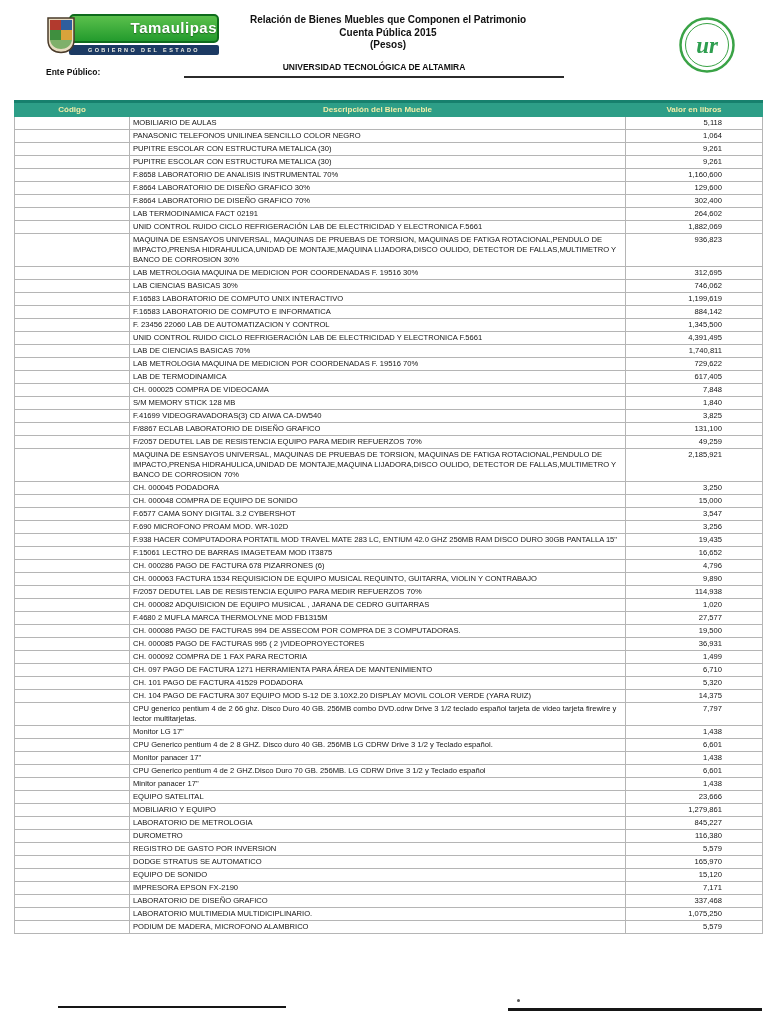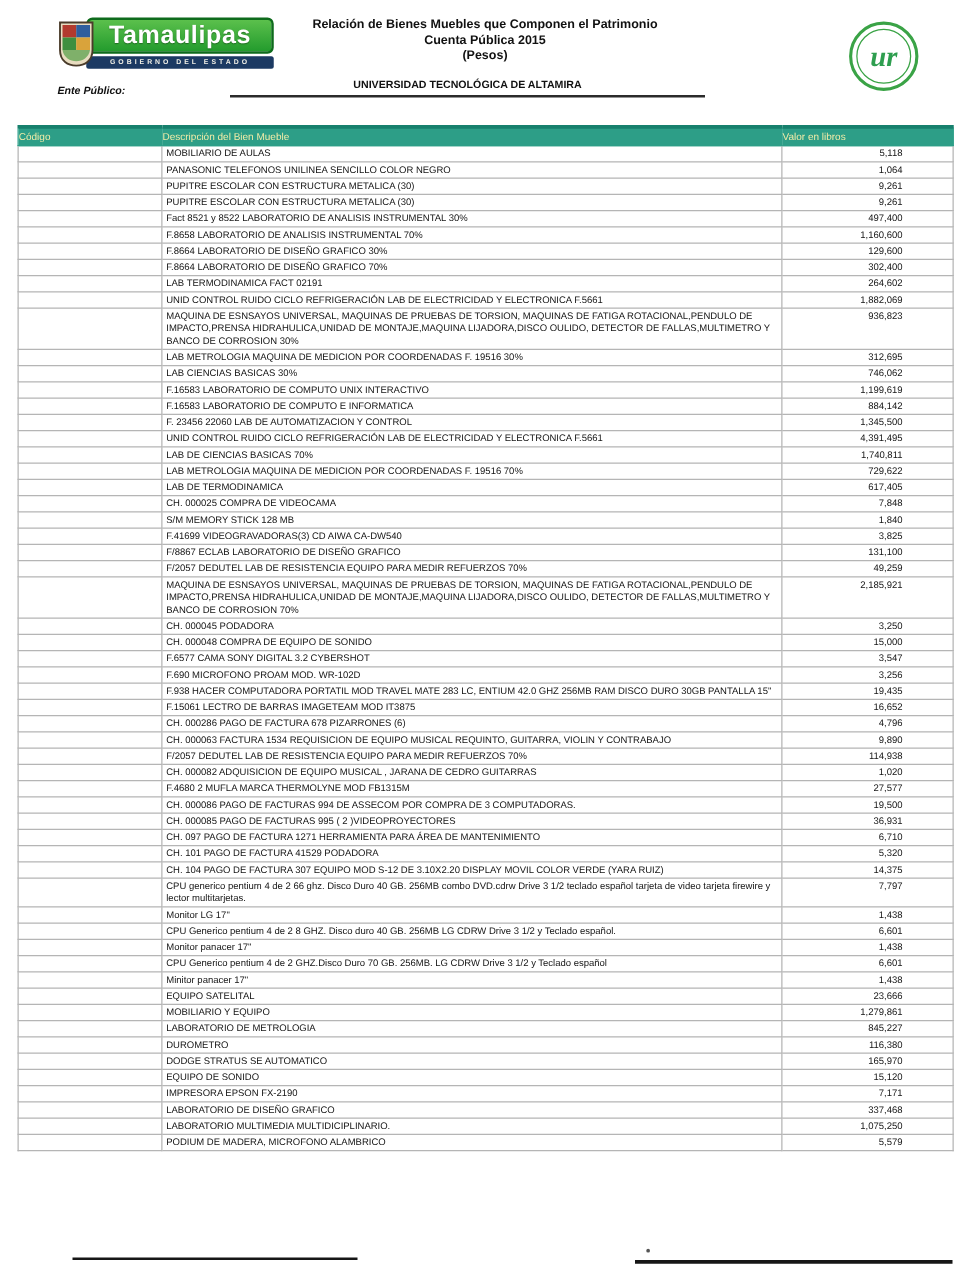--- a/index.html
+++ b/index.html
@@ -4,40 +4,40 @@
 <style>
   html,body{margin:0;padding:0;background:#ffffff;}
   body{width:776px;height:1024px;font-family:"Liberation Sans",sans-serif;}
   .page{position:relative;width:776px;height:1024px;background:#fff;overflow:hidden;}
 
   
   .brand{position:absolute;left:46px;top:14px;display:flex;align-items:flex-start;z-index:3;}
   .shield{width:30px;height:38px;margin-right:-7px;position:relative;z-index:2;margin-top:2px;}
   .brand-right{display:flex;flex-direction:column;}
   .brand-box{width:146px;height:25px;background:linear-gradient(180deg,#5bc04c,#239b2d);
-    border:2px solid #0e6b1c;border-radius:5px;color:#fff;font-weight:bold;font-size:20px;
-    text-align:center;line-height:24px;letter-spacing:.5px;text-shadow:0 1px 1px rgba(0,0,0,.35);}
+    border:2px solid #0e6b1c;border-radius:5px;color:#fff;font-weight:bold;font-size:15px;
+    text-align:right;line-height:24px;letter-spacing:.5px;text-shadow:0 1px 1px rgba(0,0,0,.35);}
   .brand-sub{margin-top:2px;background:#1C3A63;color:#f0efe6;font-size:5.5px;font-weight:bold;
     letter-spacing:2.4px;text-align:center;padding:2px 0 2px;border-radius:2px;width:150px;}
 
   .titles{position:absolute;left:0;right:0;top:14px;text-align:center;font-weight:bold;
     font-size:10px;color:#111;line-height:12.5px;}
-  .ente-label{position:absolute;left:46px;top:67px;font-weight:bold;font-size:8.5px;color:#111;font-style:italic;}
+  .ente-label{position:absolute;left:46px;top:67px;font-weight:bold;font-size:8.5px;color:#111;}
   .ente-line{position:absolute;left:184px;top:62px;width:380px;text-align:center;font-weight:bold;
     font-size:8.5px;color:#111;border-bottom:2px solid #2b2b2b;padding-bottom:4px;}
   .seal{position:absolute;right:40px;top:16px;width:58px;height:58px;}
 
   
   .asset-table{position:absolute;left:14px;top:100px;width:748px;border-collapse:collapse;
     table-layout:fixed;font-size:7.6px;color:#141414;border:1px solid #8a8a8a;}
   .asset-table col.c-codigo{width:115px;}
   .asset-table col.c-desc{width:496px;}
   .asset-table col.c-valor{width:137px;}
-  .asset-table th{background:#2D9E87;color:#F2ECA8;font-size:8px;font-weight:normal;
-    padding:2px 0 2px;border:1px solid #2D9E87;border-top:3px solid #17806d;text-align:left;}
+  .asset-table th{background:#2D9E87;color:#F2ECA8;font-size:8px;font-weight:bold;
+    padding:2px 0 2px;border:1px solid #2D9E87;border-top:3px solid #17806d;text-align:center;}
   .asset-table td{border:1px solid #b5b5b5;padding:1px 3px;line-height:10px;vertical-align:top;
     word-wrap:break-word;}
   .asset-table td.valor{text-align:right;padding-right:40px;white-space:nowrap;}
   .asset-table td.codigo{padding-left:2px;}
 
   
   .footer-line-left{position:absolute;left:58px;top:1006px;width:228px;height:2px;background:#161616;}
   .footer-line-right{position:absolute;left:508px;top:1008px;width:254px;height:3px;background:#161616;}
   .footer-dot{position:absolute;left:517px;top:999px;width:3px;height:3px;border-radius:50%;background:#555;}
 </style>
@@ -111,25 +111,20 @@
       <td class="desc">PUPITRE ESCOLAR CON ESTRUCTURA METALICA (30)</td>
       <td class="valor">9,261</td>
     </tr>
 
     <tr>
       <td class="codigo"></td>
       <td class="desc">PUPITRE ESCOLAR CON ESTRUCTURA METALICA (30)</td>
       <td class="valor">9,261</td>
     </tr>
 
-    <tr>
-      <td class="codigo"></td>
-      <td class="desc">Fact 8521 y 8522 LABORATORIO DE ANALISIS INSTRUMENTAL 30%</td>
-      <td class="valor">497,400</td>
-    </tr>
 
     <tr>
       <td class="codigo"></td>
       <td class="desc">F.8658 LABORATORIO DE ANALISIS INSTRUMENTAL 70%</td>
       <td class="valor">1,160,600</td>
     </tr>
 
     <tr>
       <td class="codigo"></td>
       <td class="desc">F.8664 LABORATORIO DE DISEÑO GRAFICO 30%</td>
@@ -321,20 +316,25 @@
       <td class="desc">CH. 000086 PAGO DE FACTURAS 994 DE ASSECOM POR COMPRA DE 3 COMPUTADORAS.</td>
       <td class="valor">19,500</td>
     </tr>
 
     <tr>
       <td class="codigo"></td>
       <td class="desc">CH. 000085 PAGO DE FACTURAS 995 ( 2 )VIDEOPROYECTORES</td>
       <td class="valor">36,931</td>
     </tr>
 
+    <tr>
+      <td class="codigo"></td>
+      <td class="desc">CH. 000092 COMPRA DE 1 FAX PARA RECTORIA</td>
+      <td class="valor">1,499</td>
+    </tr>
 
     <tr>
       <td class="codigo"></td>
       <td class="desc">CH. 097 PAGO DE FACTURA 1271 HERRAMIENTA PARA ÁREA DE MANTENIMIENTO</td>
       <td class="valor">6,710</td>
     </tr>
 
     <tr>
       <td class="codigo"></td>
       <td class="desc">CH. 101 PAGO DE FACTURA 41529 PODADORA</td>
@@ -401,20 +401,25 @@
       <td class="desc">LABORATORIO DE METROLOGIA</td>
       <td class="valor">845,227</td>
     </tr>
 
     <tr>
       <td class="codigo"></td>
       <td class="desc">DUROMETRO</td>
       <td class="valor">116,380</td>
     </tr>
 
+    <tr>
+      <td class="codigo"></td>
+      <td class="desc">REGISTRO DE GASTO POR INVERSION</td>
+      <td class="valor">5,579</td>
+    </tr>
 
     <tr>
       <td class="codigo"></td>
       <td class="desc">DODGE STRATUS  SE AUTOMATICO</td>
       <td class="valor">165,970</td>
     </tr>
 
     <tr>
       <td class="codigo"></td>
       <td class="desc">EQUIPO DE SONIDO</td>

